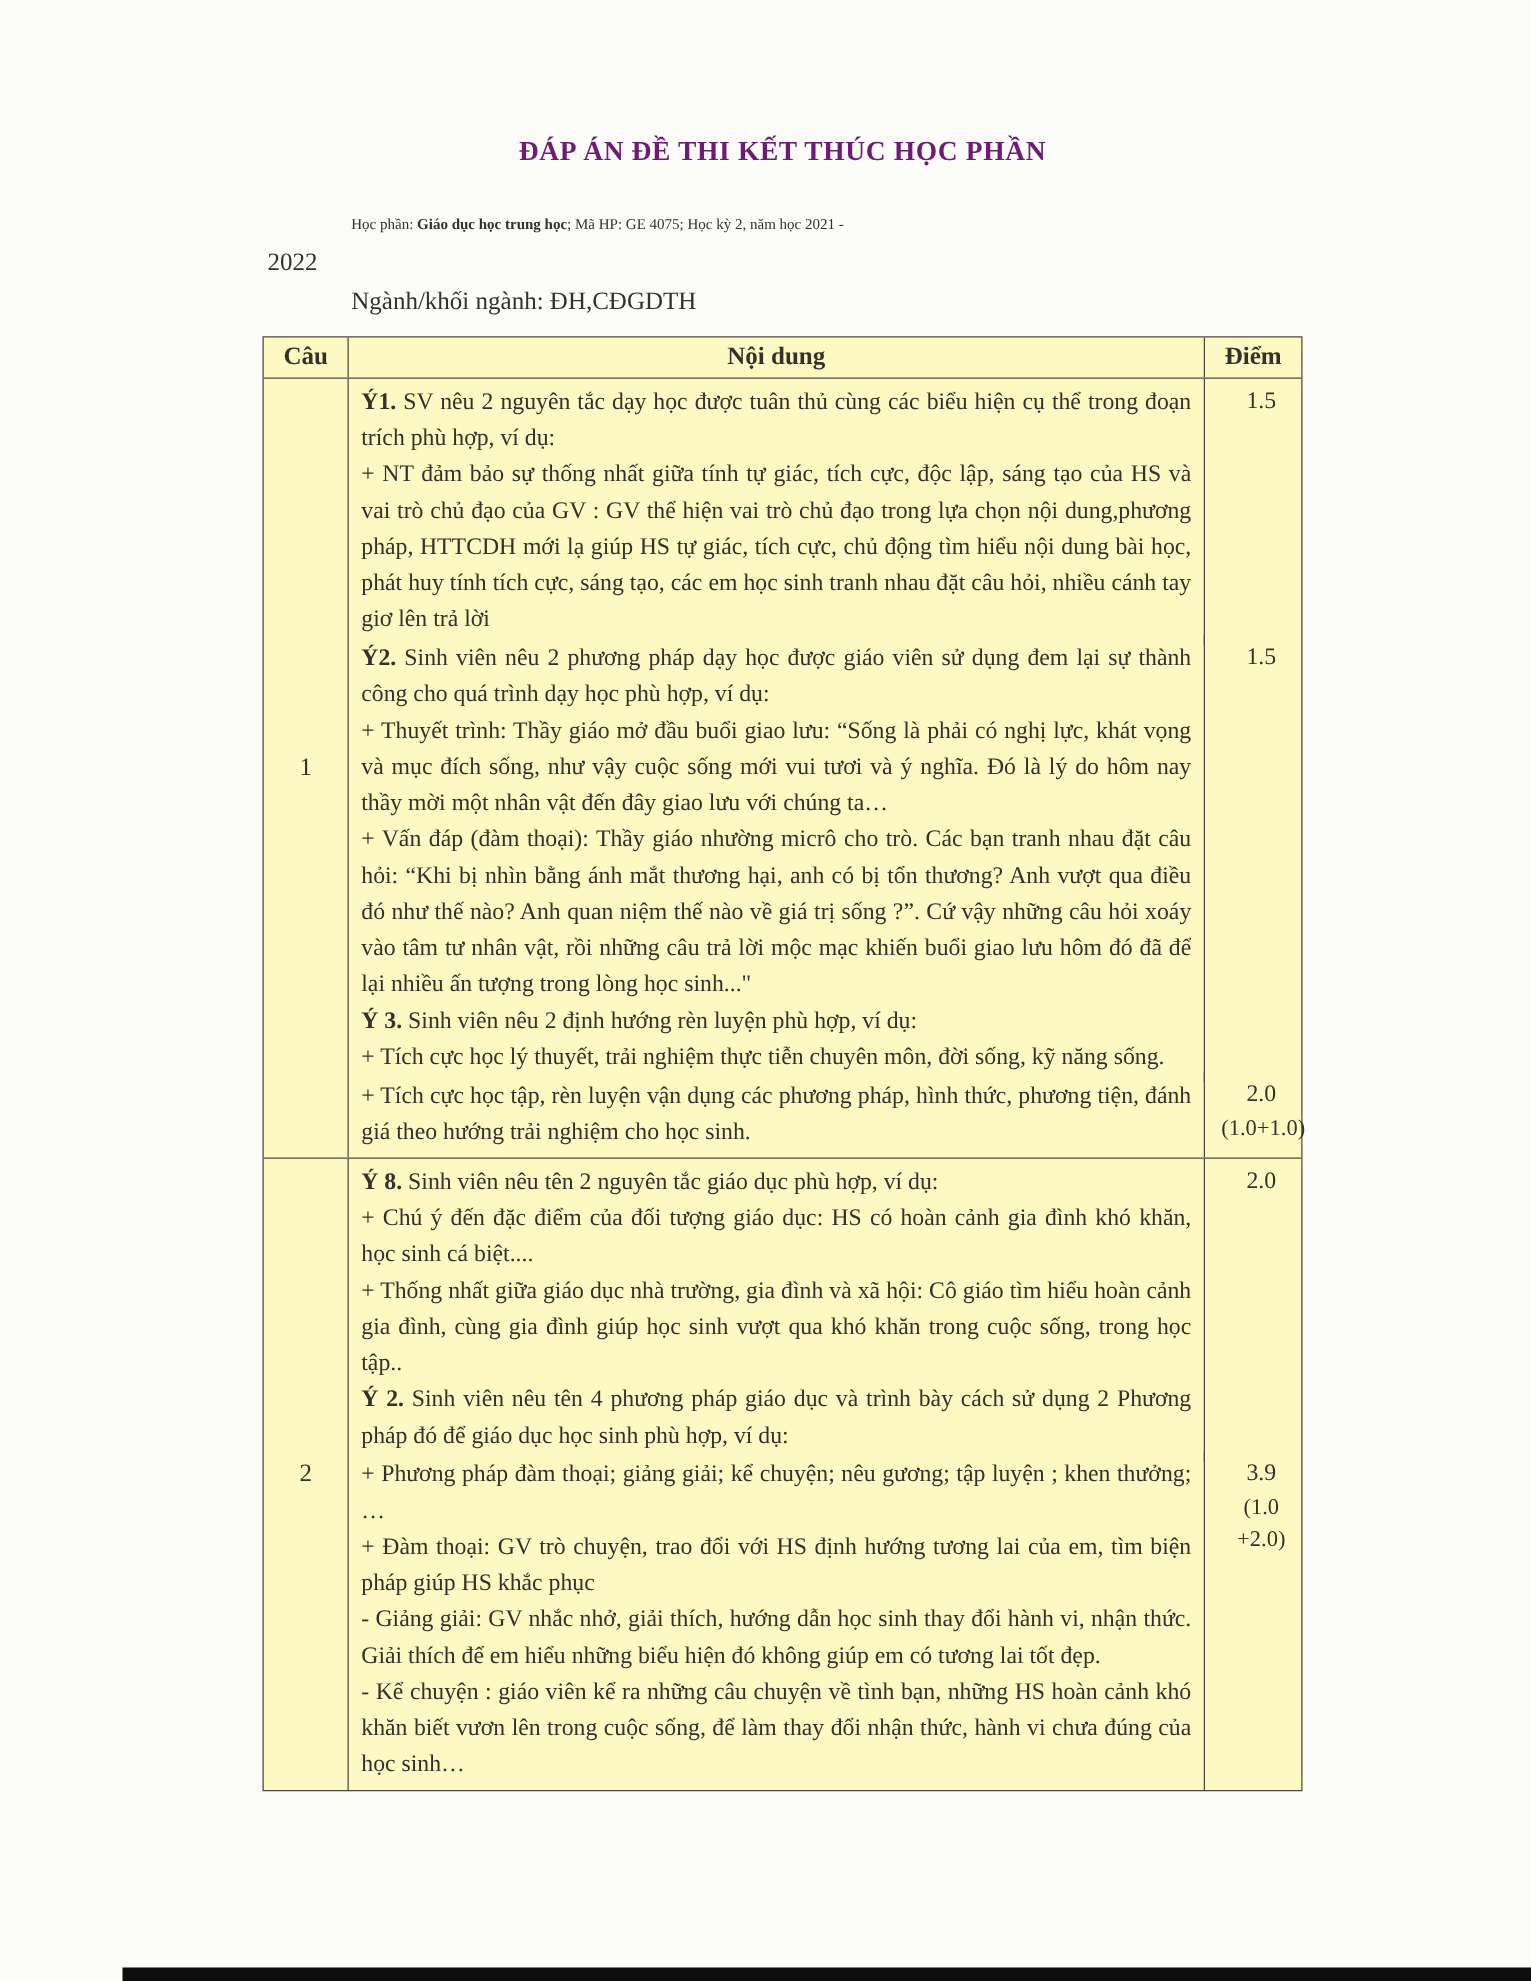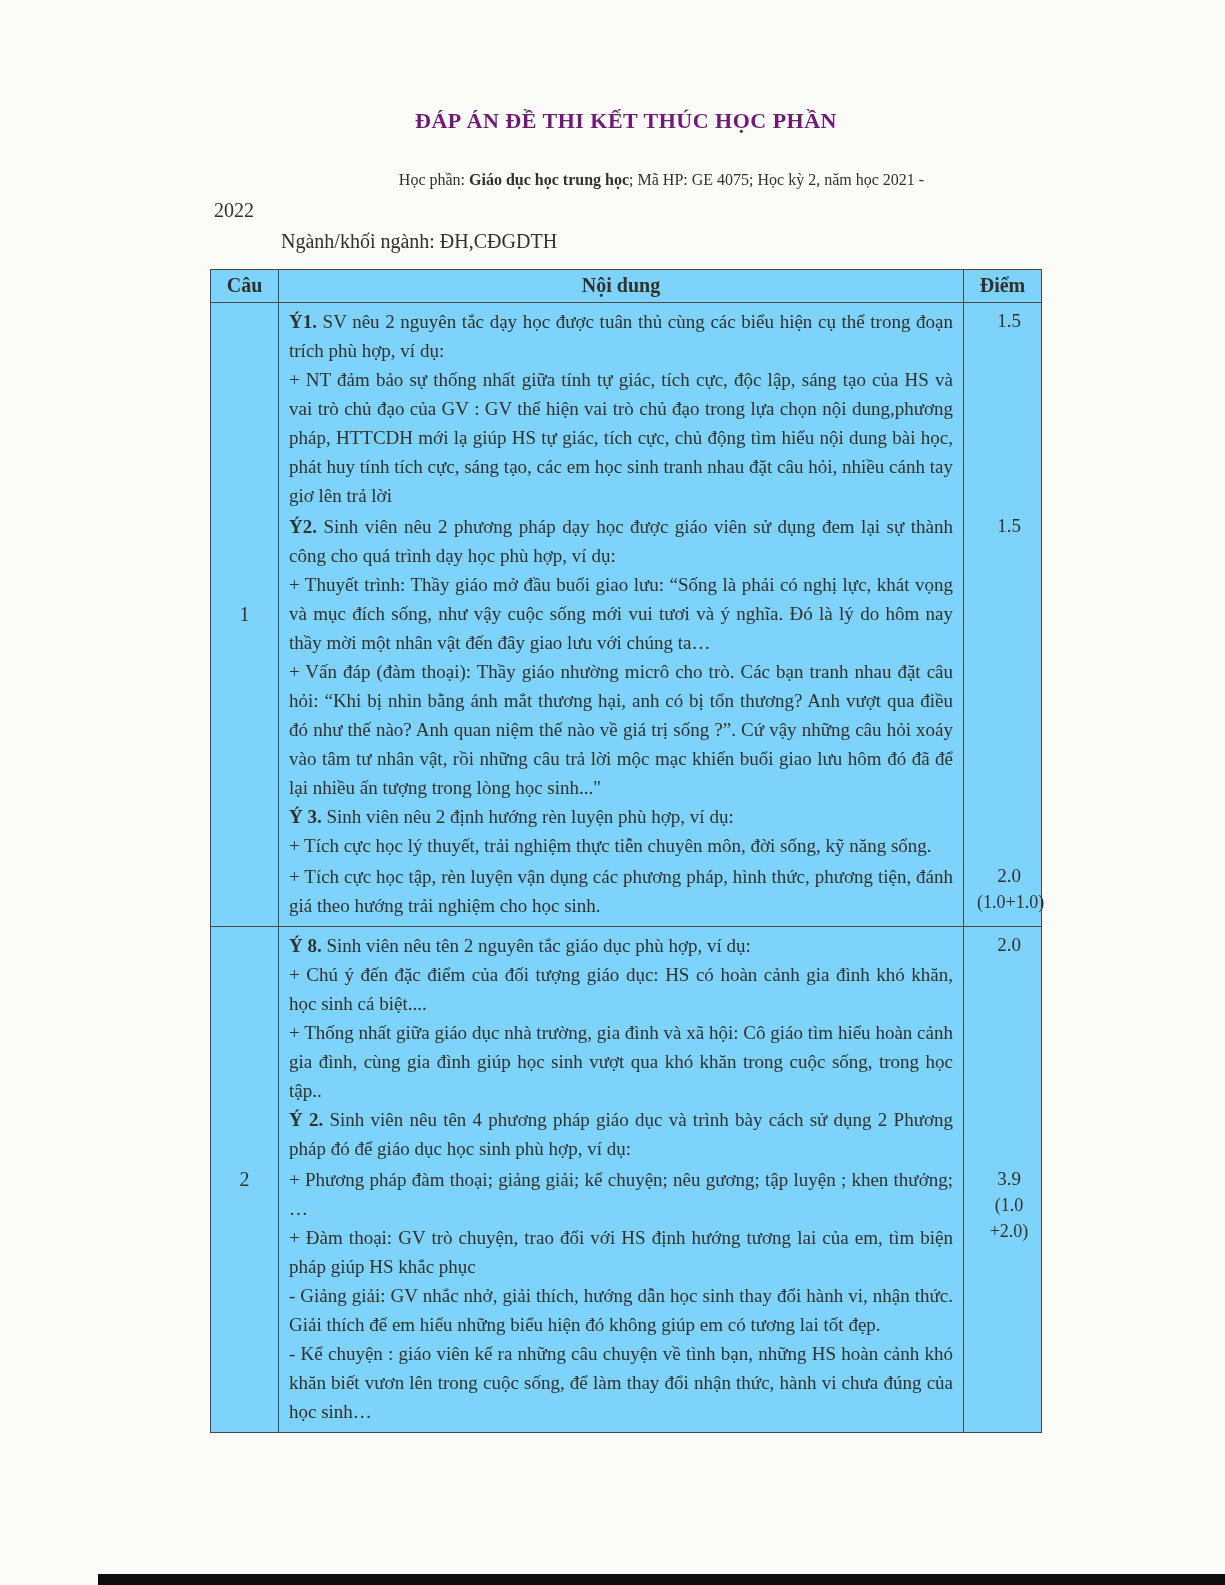--- a/index.html
+++ b/index.html
@@ -27,42 +27,41 @@
   .doc-title {
     text-align: center;
     font-weight: bold;
     font-size: 22px;
     letter-spacing: 0.5px;
     margin-bottom: 30px;
     color: #701a75;
   }
 
   .course-line {
-    font-size: 16px;
+    font-size: 12px;
     line-height: 31px;
     text-indent: 71px;
     white-space: nowrap;
-    text-align: center;
   }
   .course-line .bold { font-weight: bold; }
   .year-wrap {
     font-size: 20px;
     line-height: 31px;
     padding-left: 4px;
   }
   .major-line {
     font-size: 20px;
     line-height: 31px;
     text-indent: 71px;
     margin-bottom: 12px;
   }
 
   .table {
     border: 1.6px solid #4b4a44;
-    background: #7dd3fc;
+    background: #fef9c3;
   }
   .thead {
     display: flex;
     border-bottom: 1.6px solid #4b4a44;
     font-weight: bold;
     font-size: 20px;
   }
   .th { padding: 4px 2px 5px 2px; text-align: center; }
   .th-cau   { width: 68px; border-right: 1.6px solid #4b4a44; }
   .th-nd    { flex: 1; }

